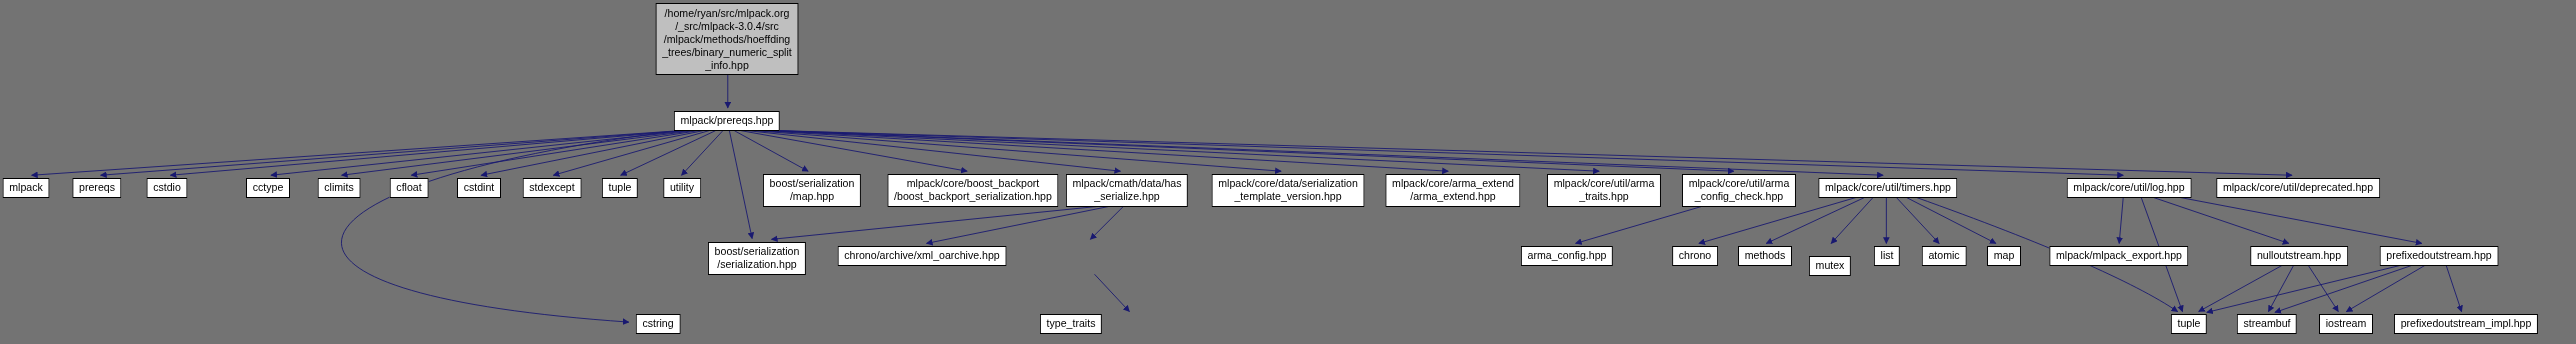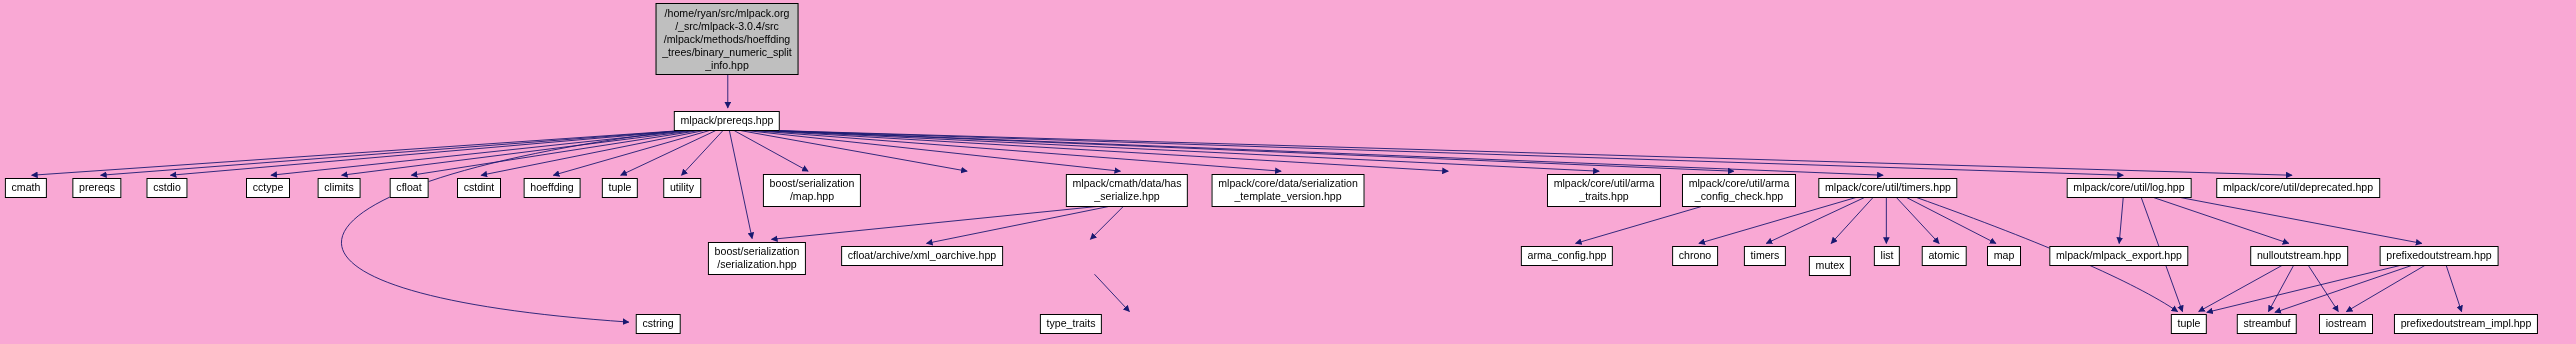--- a/index.html
+++ b/index.html
@@ -1,19 +1,19 @@
 <!DOCTYPE html>
 <html style="font-size:13px"><head>
 <meta charset="utf-8">
 <style>
   html,body{margin:0;padding:0;background:#ffffff;}
   .canvas{
     position:relative;
     width:2576px;height:344px;
-    background:#f9a8d4;
+    background:#737373;
     font-family:"Liberation Sans", sans-serif;
     font-size:10.6px;
     color:#000000;
     overflow:hidden;
   }
   svg.edges{position:absolute;left:0;top:0;width:2576px;height:344px;}
   path.edge{stroke:#191970;fill:none;stroke-width:1.1px;}
   .node{
     position:absolute;
     transform:translateX(-50%);
@@ -97,50 +97,54 @@
   </svg>
 
   <div class="node root" style="left:727px;top:3.2px">/home/ryan/src/mlpack.org
 /_src/mlpack-3.0.4/src
 /mlpack/methods/hoeffding
 _trees/binary_numeric_split
 _info.hpp</div>
 
   <div class="node" style="left:727px;top:111px">mlpack/prereqs.hpp</div>
 
-  <div class="node" style="left:26px;top:178px">cmath</div>
+  <div class="node" style="left:26px;top:178px">mlpack</div>
   <div class="node" style="left:97px;top:178px">prereqs</div>
   <div class="node" style="left:167px;top:178px">cstdio</div>
   <div class="node" style="left:268px;top:178px">cctype</div>
   <div class="node" style="left:339px;top:178px">climits</div>
   <div class="node" style="left:409px;top:178px">cfloat</div>
   <div class="node" style="left:479px;top:178px">cstdint</div>
-  <div class="node" style="left:552px;top:178px">hoeffding</div>
+  <div class="node" style="left:552px;top:178px">stdexcept</div>
   <div class="node" style="left:620px;top:178px">tuple</div>
   <div class="node" style="left:682px;top:178px">utility</div>
   <div class="node" style="left:812px;top:174px">boost/serialization
 /map.hpp</div>
+  <div class="node" style="left:973px;top:174px">mlpack/core/boost_backport
+/boost_backport_serialization.hpp</div>
   <div class="node" style="left:1127px;top:174px">mlpack/cmath/data/has
 _serialize.hpp</div>
   <div class="node" style="left:1288px;top:174px">mlpack/core/data/serialization
 _template_version.hpp</div>
+  <div class="node" style="left:1453px;top:174px">mlpack/core/arma_extend
+/arma_extend.hpp</div>
   <div class="node" style="left:1604px;top:174px">mlpack/core/util/arma
 _traits.hpp</div>
   <div class="node" style="left:1739px;top:174px">mlpack/core/util/arma
 _config_check.hpp</div>
   <div class="node" style="left:1888px;top:178px">mlpack/core/util/timers.hpp</div>
   <div class="node" style="left:2129px;top:178px">mlpack/core/util/log.hpp</div>
   <div class="node" style="left:2298px;top:178px">mlpack/core/util/deprecated.hpp</div>
 
   <div class="node" style="left:757px;top:242px">boost/serialization
 /serialization.hpp</div>
-  <div class="node" style="left:922px;top:246px">cfloat/archive/xml_oarchive.hpp</div>
+  <div class="node" style="left:922px;top:246px">chrono/archive/xml_oarchive.hpp</div>
   <div class="node" style="left:1567px;top:246px">arma_config.hpp</div>
   <div class="node" style="left:1695px;top:246px">chrono</div>
-  <div class="node" style="left:1765px;top:246px">timers</div>
+  <div class="node" style="left:1765px;top:246px">methods</div>
   <div class="node" style="left:1830px;top:256px">mutex</div>
   <div class="node" style="left:1887px;top:246px">list</div>
   <div class="node" style="left:1944px;top:246px">atomic</div>
   <div class="node" style="left:2004px;top:246px">map</div>
   <div class="node" style="left:2119px;top:246px">mlpack/mlpack_export.hpp</div>
   <div class="node" style="left:2299px;top:246px">nulloutstream.hpp</div>
   <div class="node" style="left:2439px;top:246px">prefixedoutstream.hpp</div>
 
   <div class="node" style="left:658px;top:314px">cstring</div>
   <div class="node" style="left:1071px;top:314px">type_traits</div>

